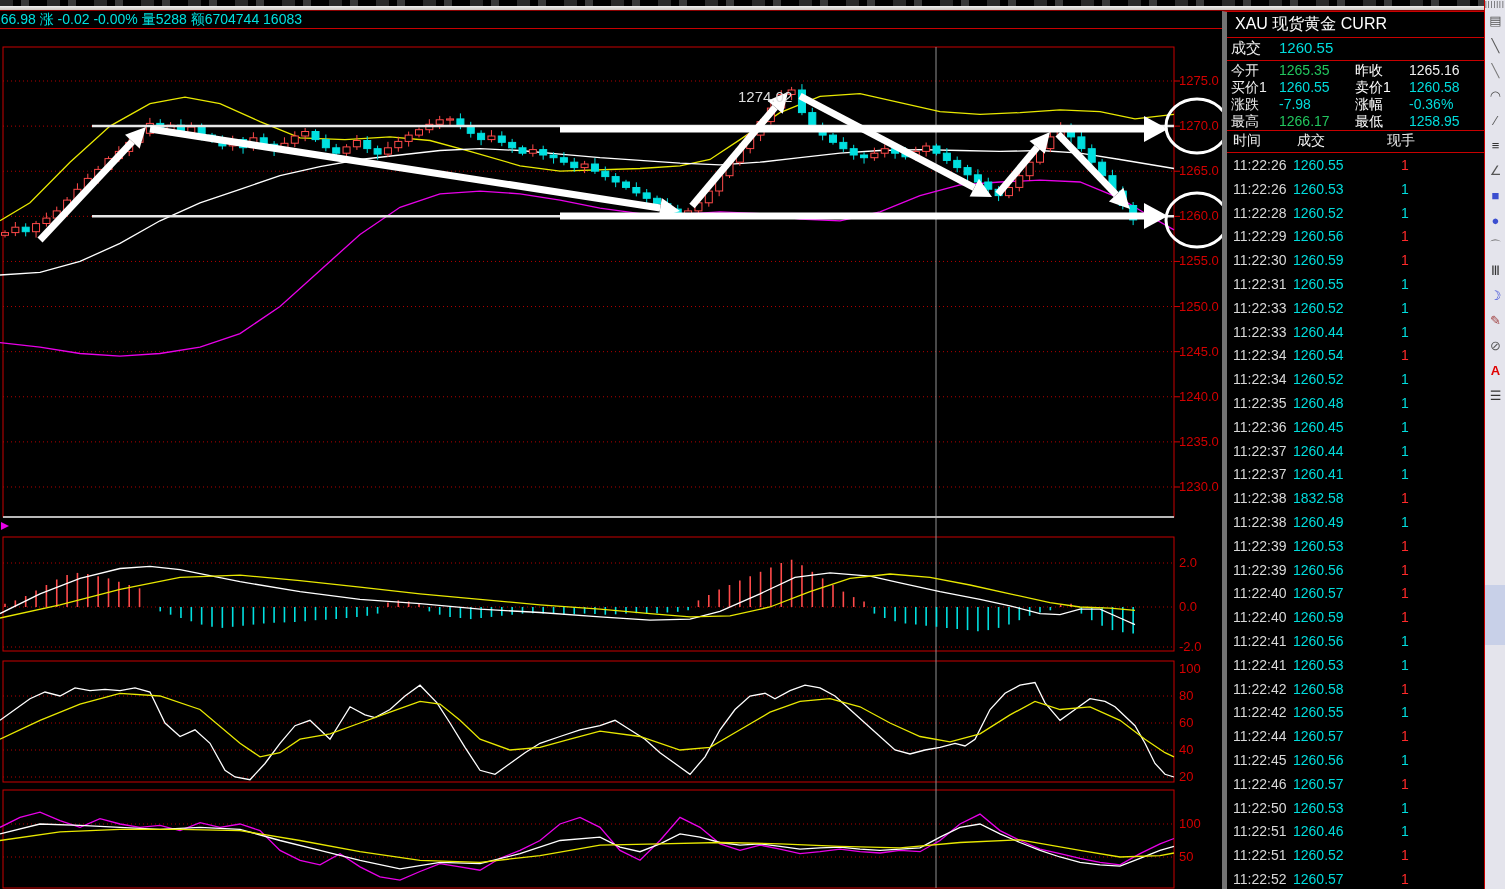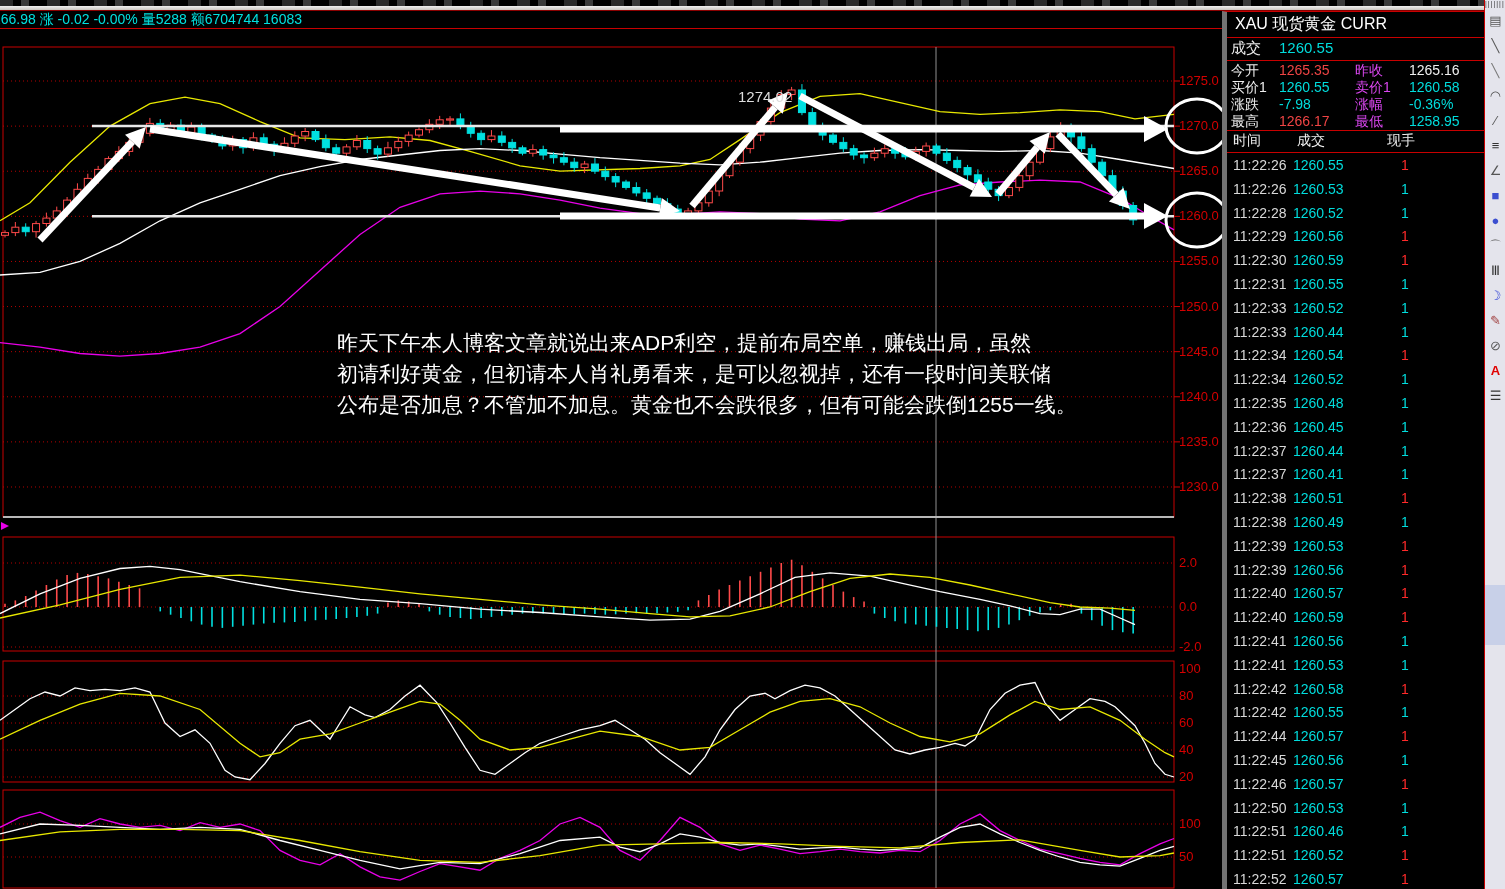--- a/index.html
+++ b/index.html
@@ -23,23 +23,23 @@
   
   #right-panel{position:absolute;left:1222px;top:11px;width:261px;height:878px;background:#000;z-index:8;
     border-left:5px solid #737373;border-top:1px solid #c80000;color:#eee;}
   .rp-title{position:absolute;left:8px;top:2px;font-size:16px;color:#fff;white-space:nowrap;}
   .redline{position:absolute;left:0;width:261px;height:1px;background:#c80000;}
   .vol-label{position:absolute;left:4px;top:27px;font-size:15px;color:#eee;}
   .vol-value{position:absolute;left:52px;top:27px;font-size:15px;}
   .frow{position:absolute;left:0;width:261px;height:17px;font-size:14px;line-height:17px;}
   .fl1{position:absolute;left:4px;color:#eee;}
   .fv1{position:absolute;left:52px;}
-  .fl2{position:absolute;left:128px;color:#d946ef;}
+  .fl2{position:absolute;left:128px;color:#ffffff;}
   .fv2{position:absolute;left:182px;}
-  .red{color:#ef4444;} .cyan{color:#00dcdc;} .white{color:#eee;}
+  .red{color:#22c55e;} .cyan{color:#00dcdc;} .white{color:#eee;}
   .th{position:absolute;top:120px;font-size:14px;color:#eee;}
   #tape-rows{position:absolute;left:0;top:142px;width:261px;height:884px;overflow:hidden;}
   .trow{position:relative;height:23.8px;font-size:14px;line-height:23.8px;}
   .tt{position:absolute;left:6px;color:#d8d8d8;}
   .tp{position:absolute;left:66px;color:#00dcdc;}
   .tv{position:absolute;left:160px;width:36px;text-align:center;}
   .tv.up{color:#ff2a2a;} .tv.dn{color:#00dcdc;}
   
   #side-toolbar{position:absolute;left:1484px;top:0;width:21px;height:889px;background:#e4e4ec;z-index:9;
     border-left:1px solid #c80000;}
@@ -470,25 +470,20 @@
       <line x1="1058" y1="134" x2="1116.1493634362057" y2="194.57225357938097" stroke="#fff" stroke-width="7"></line>
       <polygon points="1130,209 1108.9354902258963,201.49757186127812 1123.3632366465151,187.64693529748382" fill="#fff"></polygon>
       <line x1="560" y1="129" x2="1144" y2="129" stroke="#fff" stroke-width="7"></line>
       <polygon points="1168,129 1144,142 1144,116" fill="#fff"></polygon>
       <line x1="560" y1="216" x2="1144" y2="216" stroke="#fff" stroke-width="7"></line>
       <polygon points="1168,216 1144,229 1144,203" fill="#fff"></polygon>
       <ellipse cx="1197" cy="126" rx="31" ry="27" fill="none" stroke="#fff" stroke-width="3"></ellipse>
       <ellipse cx="1197" cy="220" rx="31" ry="27" fill="none" stroke="#fff" stroke-width="3"></ellipse>
     </svg>
 
-  <div id="annotation">
-    <div>昨天下午本人博客文章就说出来ADP利空，提前布局空单，赚钱出局，虽然</div>
-    <div>初请利好黄金，但初请本人肖礼勇看来，是可以忽视掉，还有一段时间美联储</div>
-    <div>公布是否加息？不管加不加息。黄金也不会跌很多，但有可能会跌倒1255一线。</div>
-  </div>
   <div id="peak-label">1274.02</div>
   <div id="scroll-marker"></div>
 
   <div id="right-panel">
     <div class="rp-title">XAU  现货黄金   CURR</div>
     <div class="redline" style="top:25px"></div>
     <div class="vol-label">成交</div>
     <div class="vol-value cyan">1260.55</div>
     <div class="redline" style="top:48px"></div>
 
@@ -589,21 +584,21 @@
           <span class="tp">1260.44</span>
           <span class="tv dn">1</span>
         </div>
         <div class="trow">
           <span class="tt">11:22:37</span>
           <span class="tp">1260.41</span>
           <span class="tv dn">1</span>
         </div>
         <div class="trow">
           <span class="tt">11:22:38</span>
-          <span class="tp">1260.51</span>
+          <span class="tp">1832.58</span>
           <span class="tv up">1</span>
         </div>
         <div class="trow">
           <span class="tt">11:22:38</span>
           <span class="tp">1260.49</span>
           <span class="tv dn">1</span>
         </div>
         <div class="trow">
           <span class="tt">11:22:39</span>
           <span class="tp">1260.53</span>

